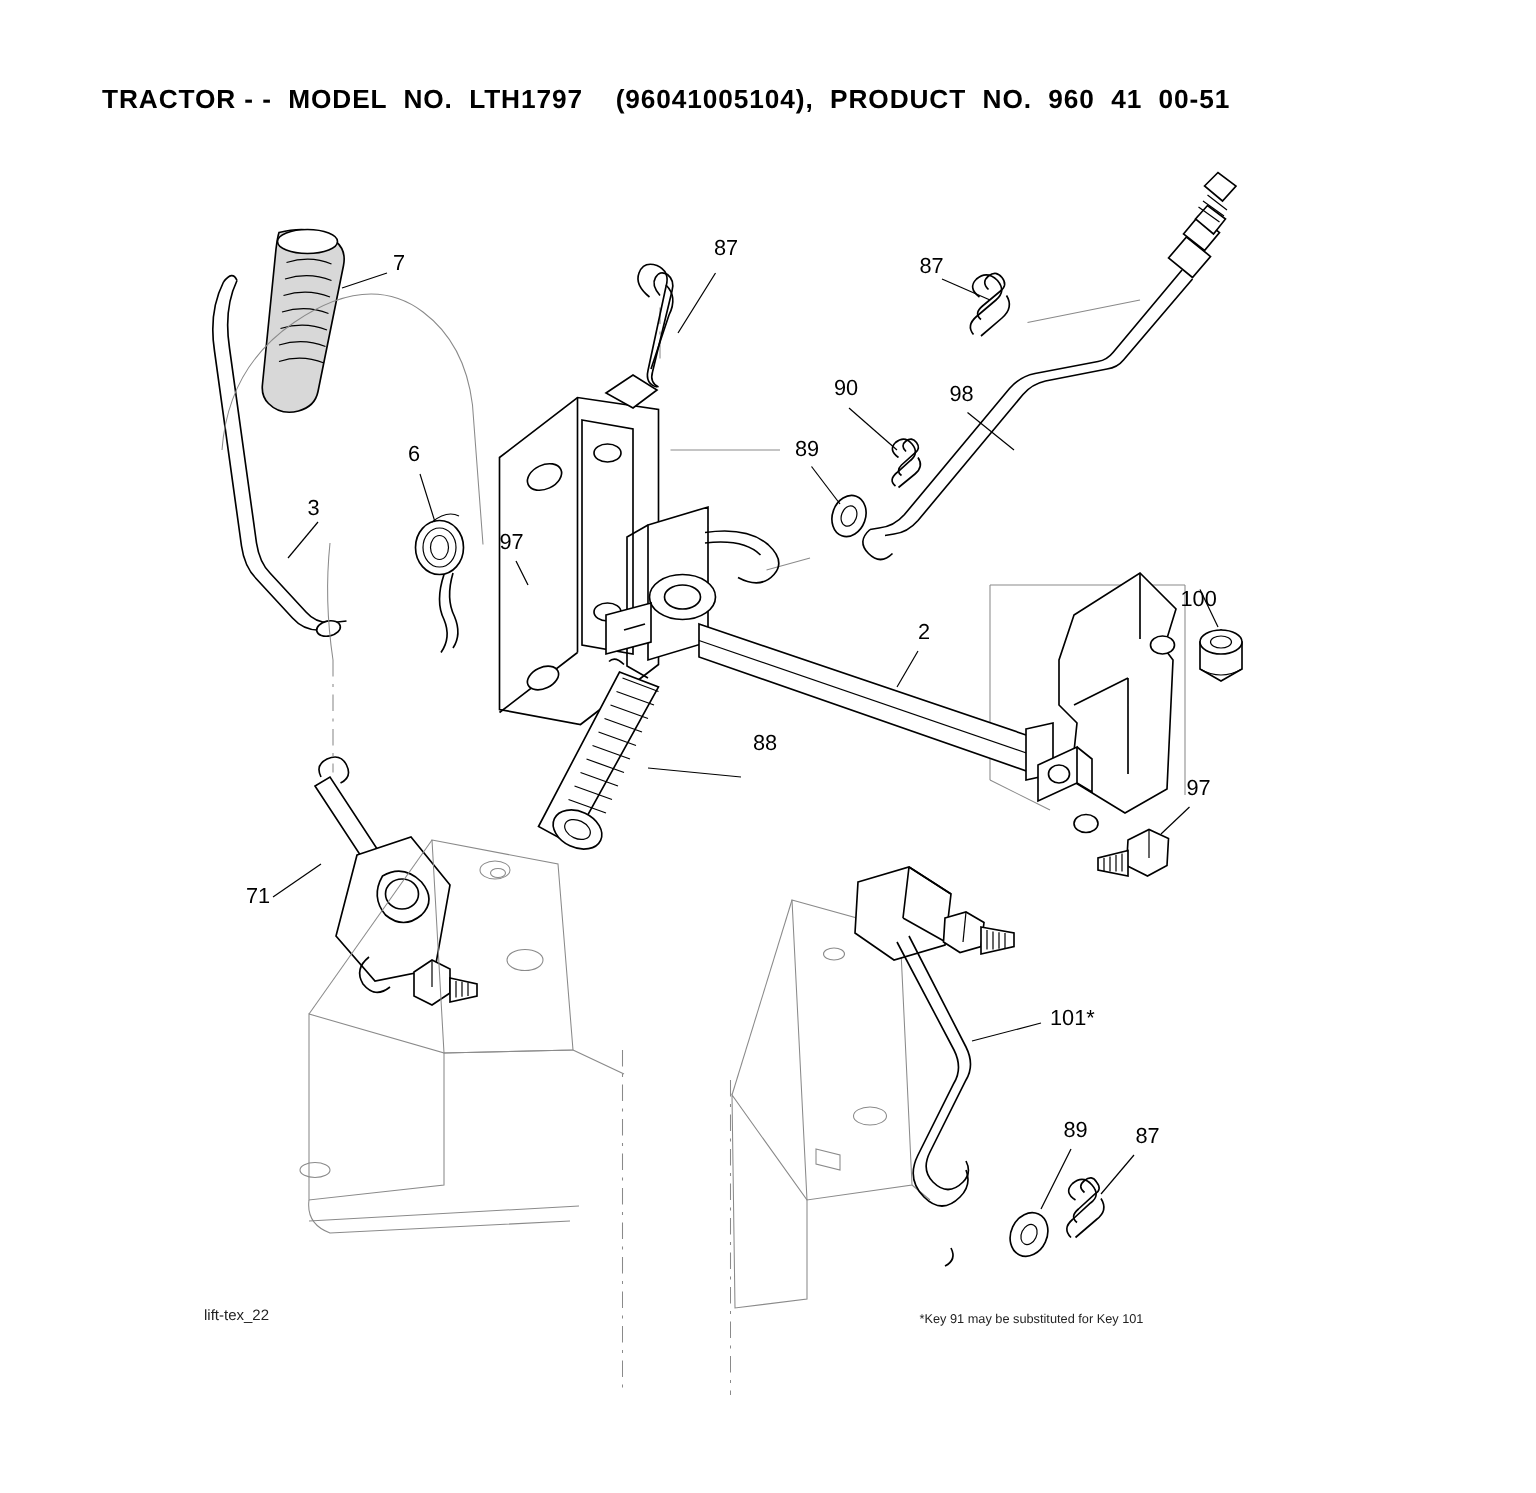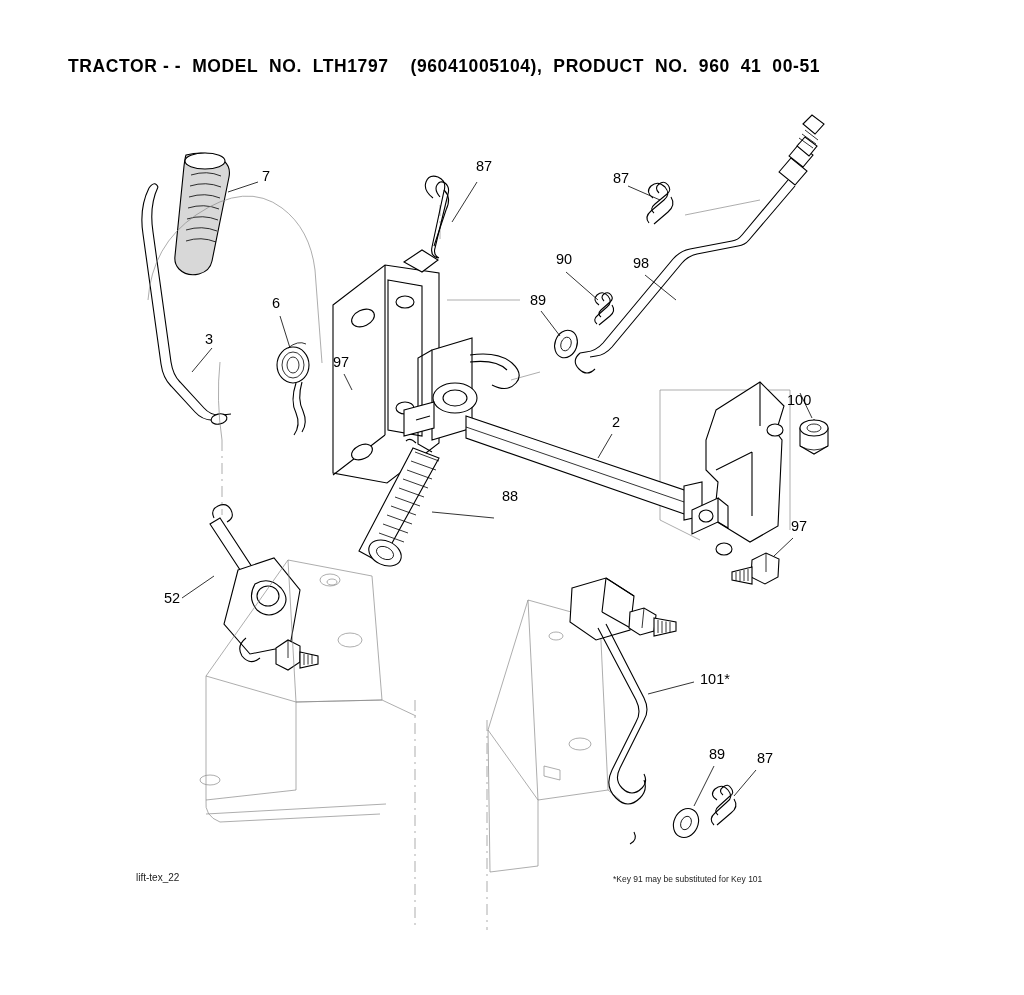--- a/index.html
+++ b/index.html
@@ -345,21 +345,21 @@
   <div class="callout" style="left:272px; top:295px;">6</div>
   <div class="callout" style="left:556px; top:251px;">90</div>
   <div class="callout" style="left:633px; top:255px;">98</div>
   <div class="callout" style="left:530px; top:292px;">89</div>
   <div class="callout" style="left:205px; top:331px;">3</div>
   <div class="callout" style="left:333px; top:354px;">97</div>
   <div class="callout" style="left:787px; top:392px;">100</div>
   <div class="callout" style="left:612px; top:414px;">2</div>
   <div class="callout" style="left:502px; top:488px;">88</div>
   <div class="callout" style="left:791px; top:518px;">97</div>
-  <div class="callout" style="left:164px; top:590px;">52</div>
+  <div class="callout" style="left:164px; top:590px;">71</div>
   <div class="callout" style="left:700px; top:671px;">101*</div>
   <div class="callout" style="left:709px; top:746px;">89</div>
   <div class="callout" style="left:757px; top:750px;">87</div>
 
   <div class="drawing-id" style="left:136px; top:872px;">lift-tex_22</div>
   <div class="footnote" style="left:613px; top:874px;text-align:right;">*Key 91 may be substituted for Key 101</div>
 
 </div>
 
 </body></html>

